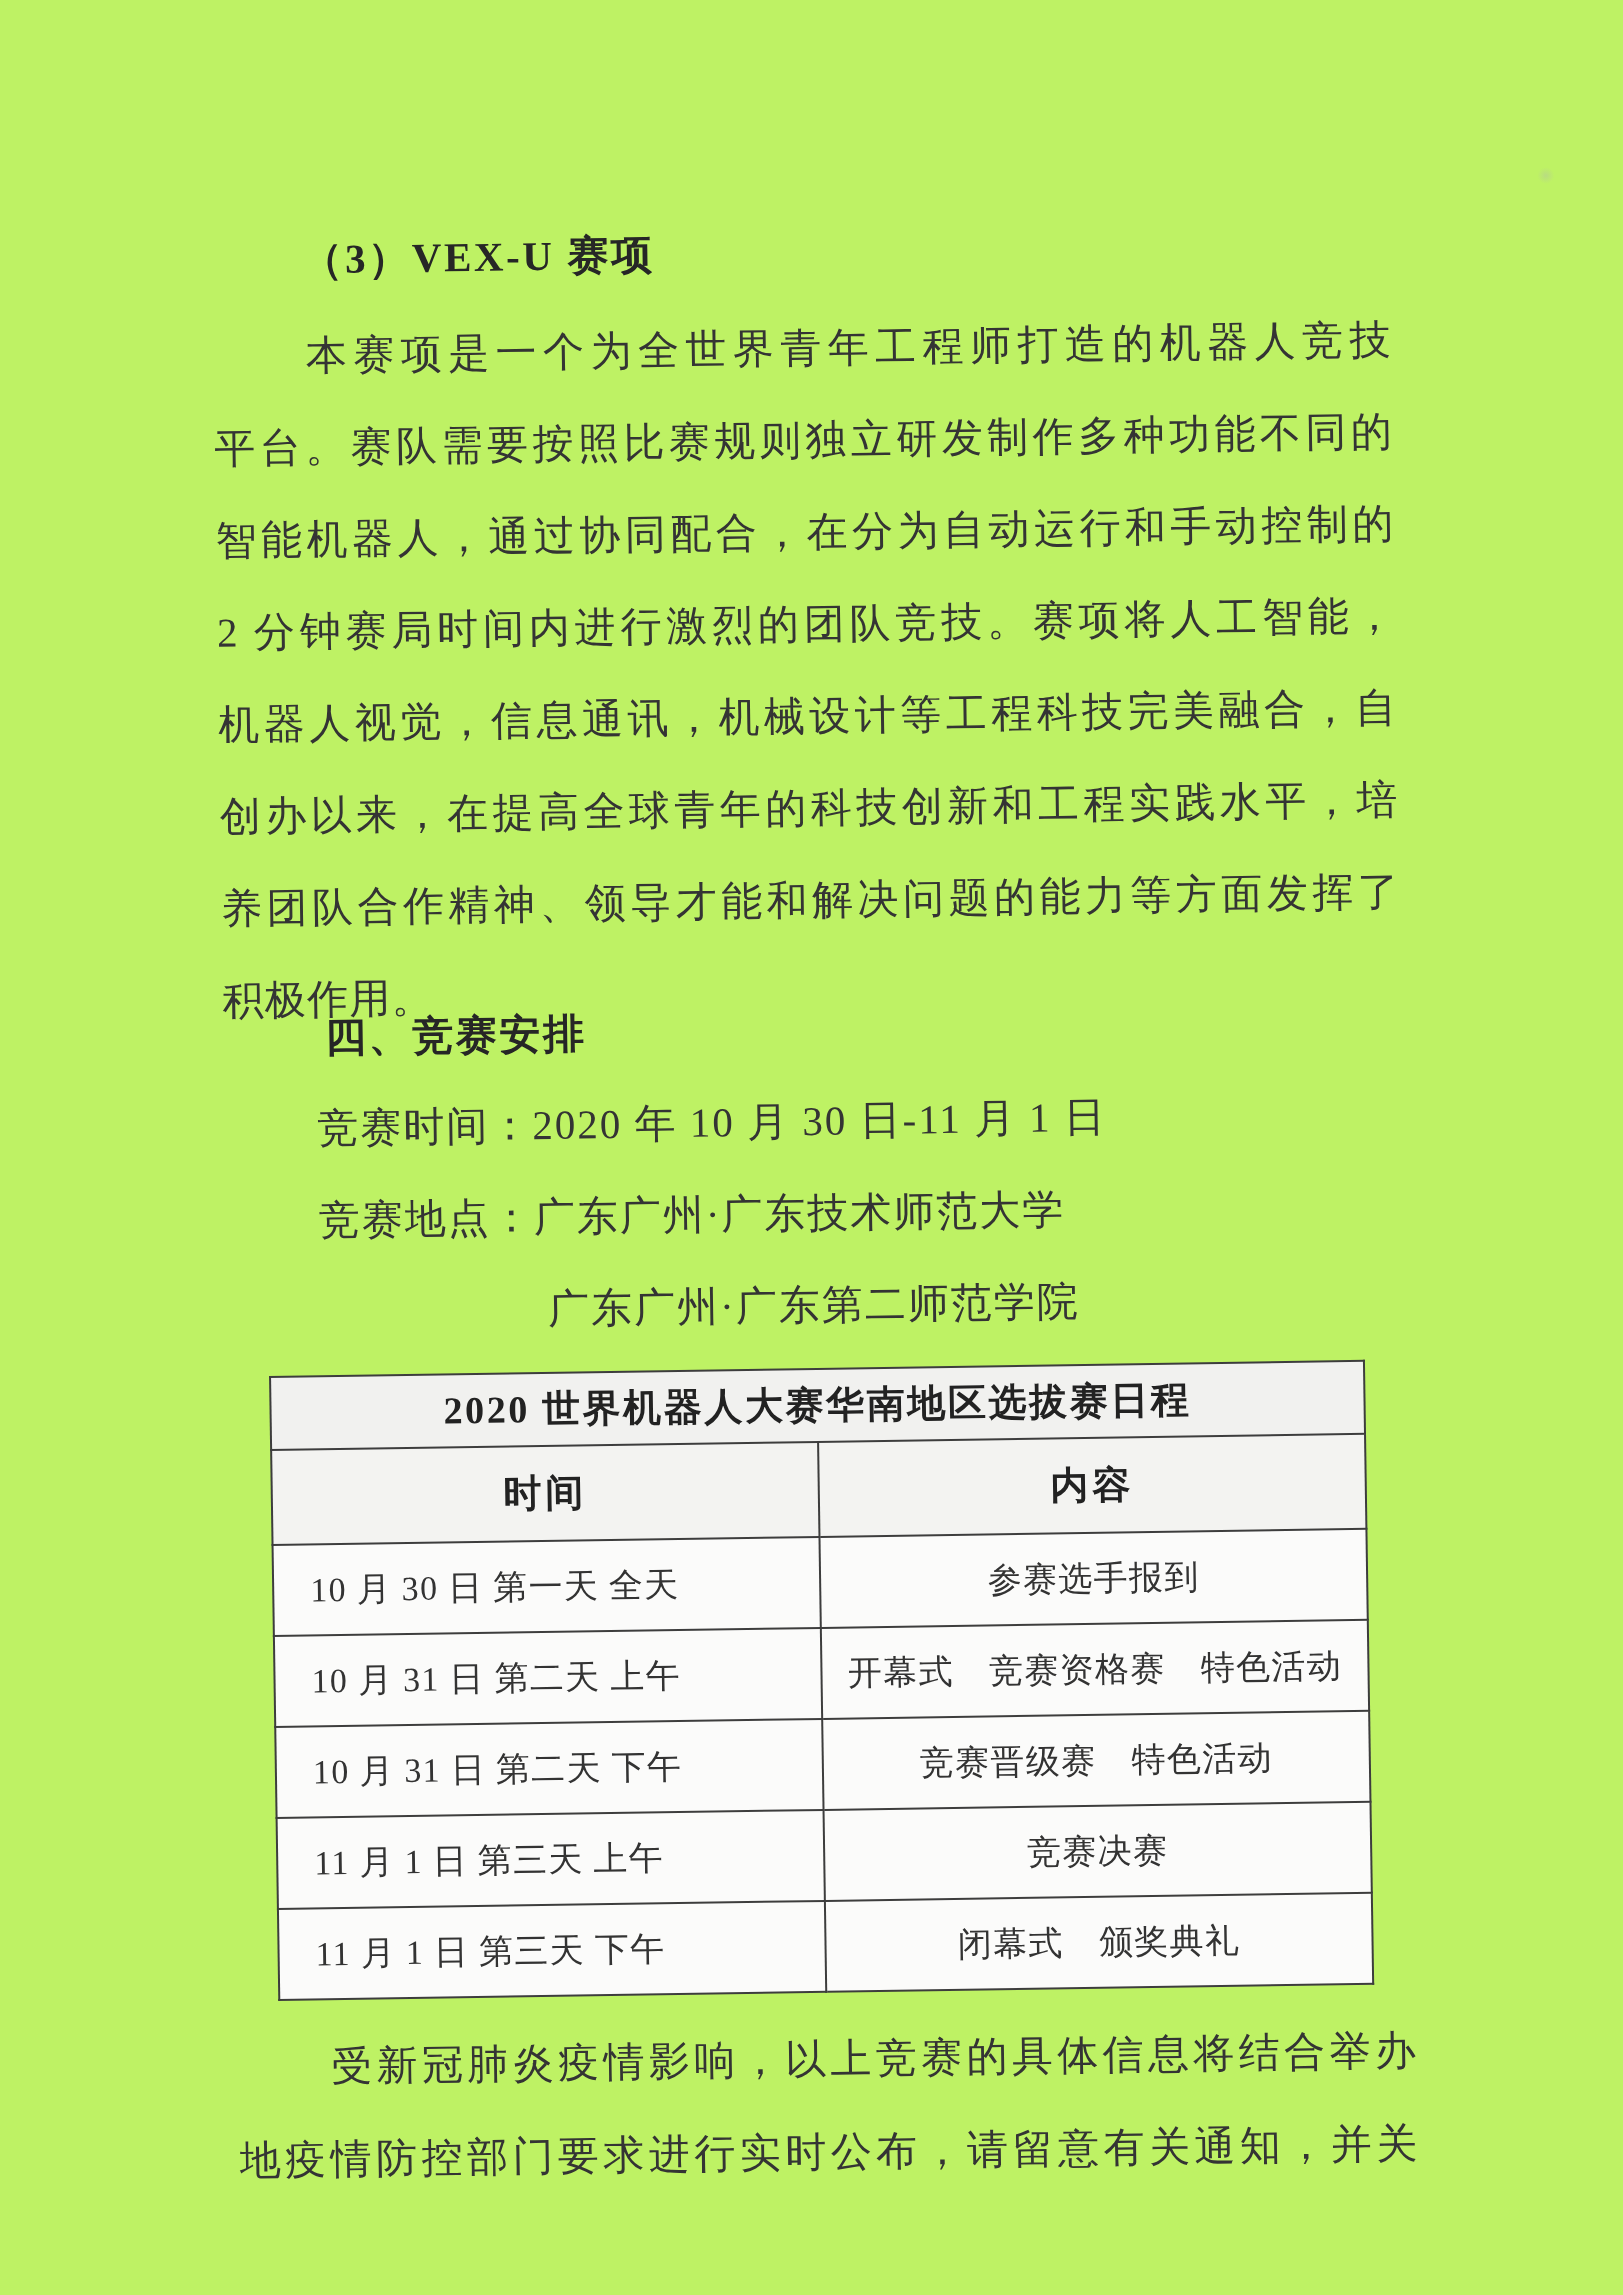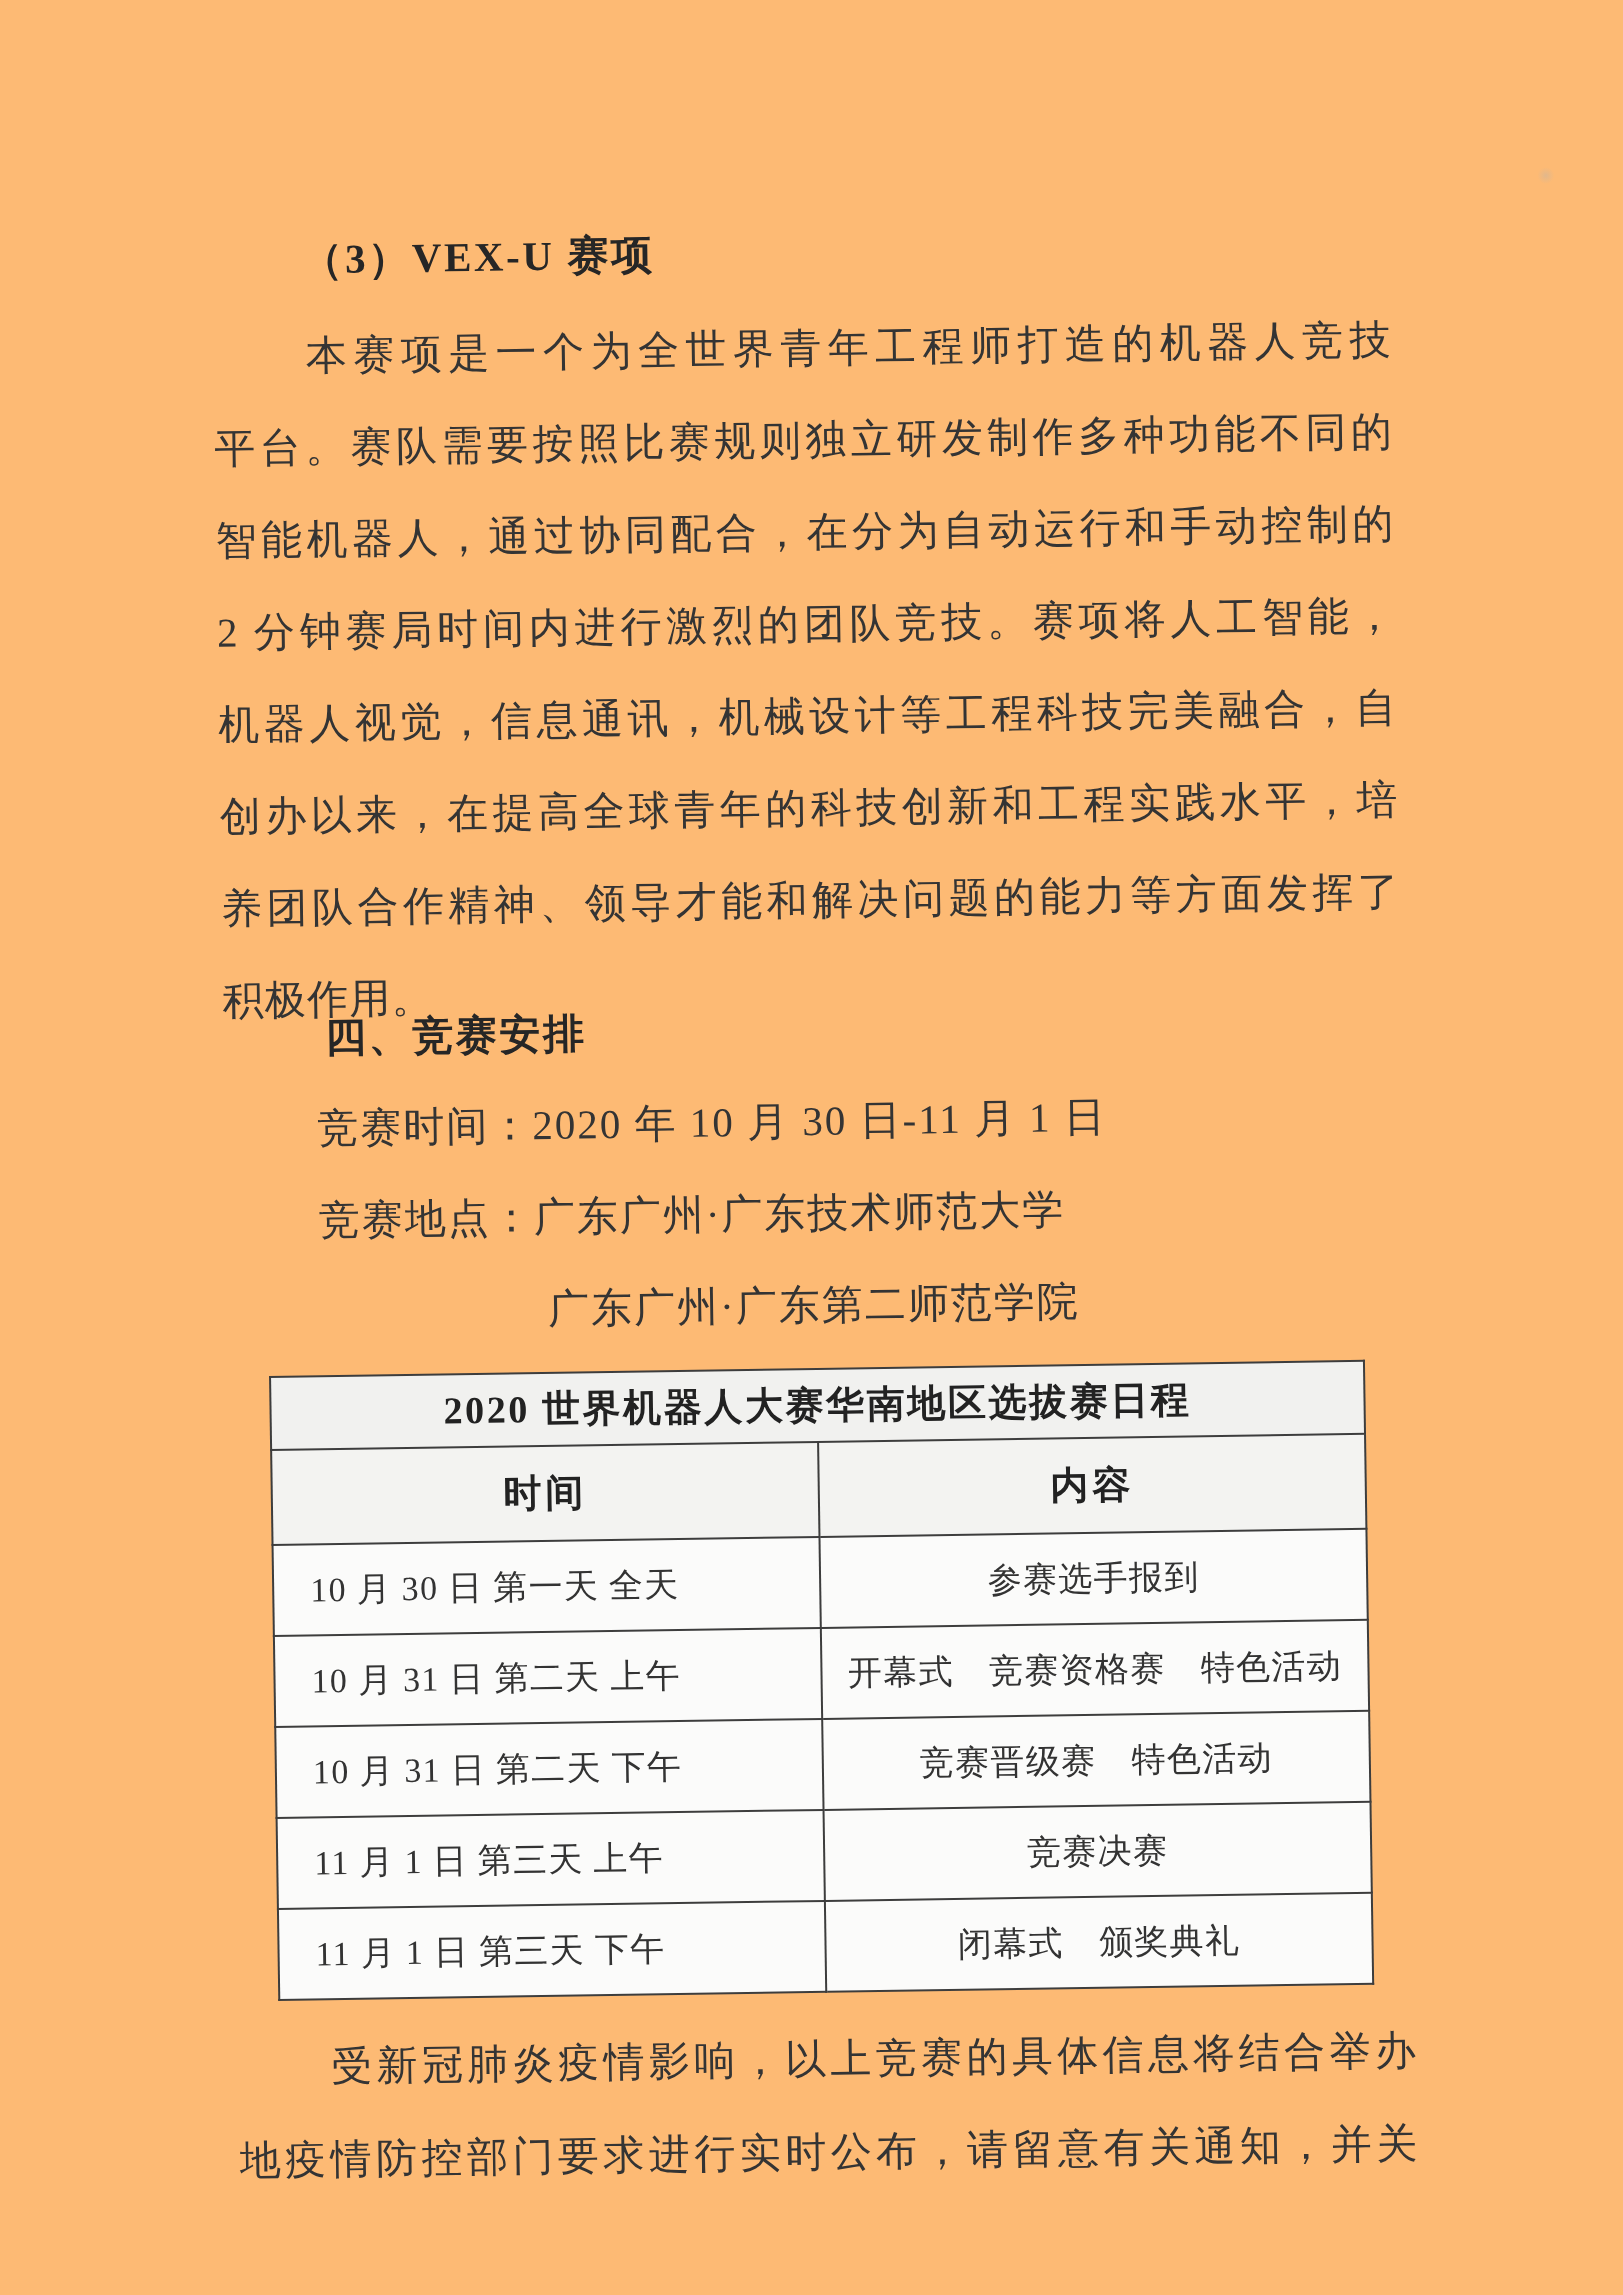--- a/index.html
+++ b/index.html
@@ -7,21 +7,21 @@
   body {
     background: #fcfcfb;
     font-family: "Liberation Serif", "DejaVu Serif", serif;
     color: #2f2f2f;
     overflow: hidden;
   }
   .page {
     position: relative;
     width: 1623px;
     height: 2295px;
-    background: #fdba74;
+    background: #bef264;
   }
   .content {
     position: absolute;
     left: 0; top: 0; right: 0; bottom: 0;
     transform: rotate(-0.85deg);
     transform-origin: 50% 45%;
   }
   .sec-heading {
     position: absolute;
     font-size: 41px;

